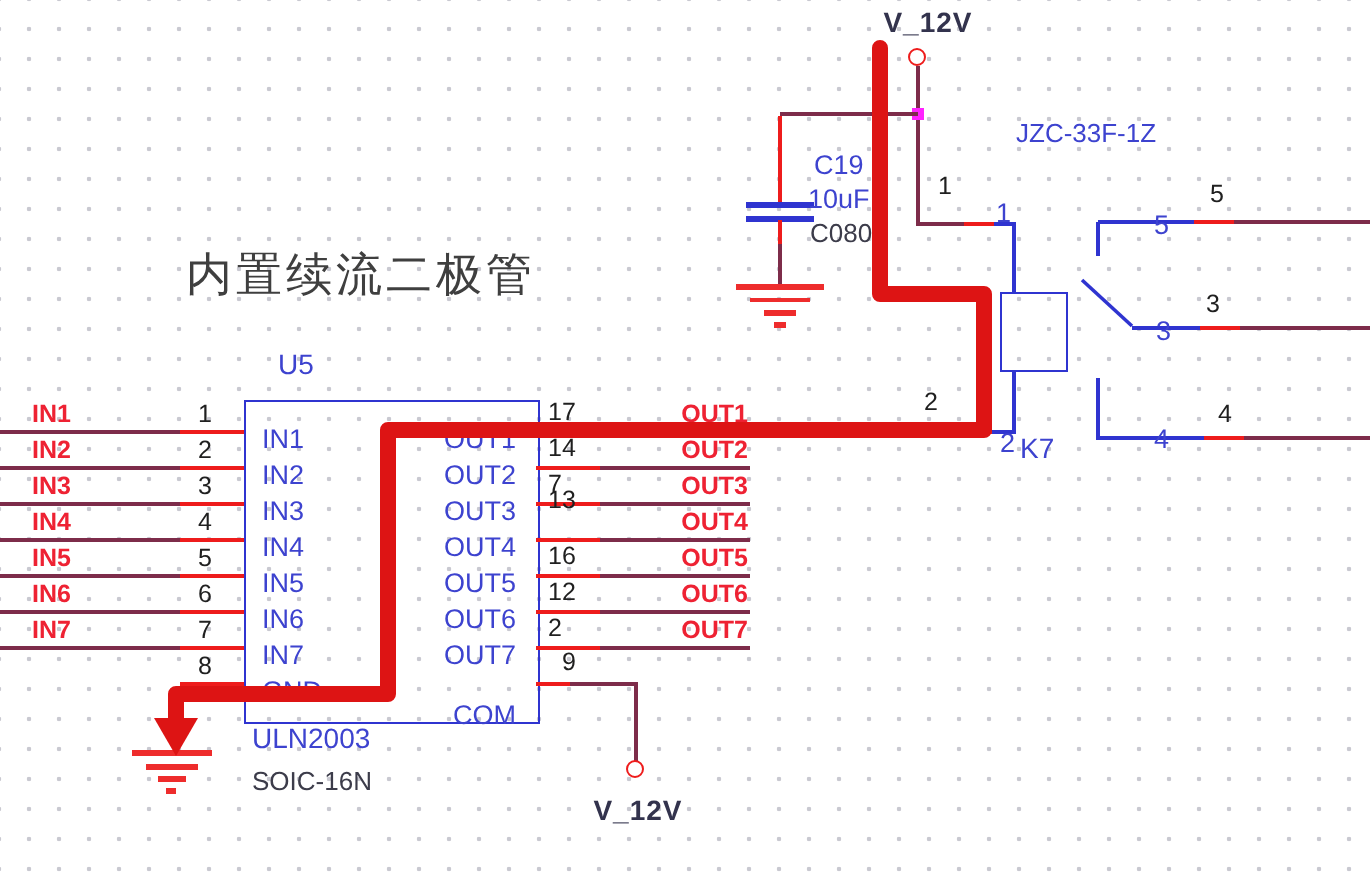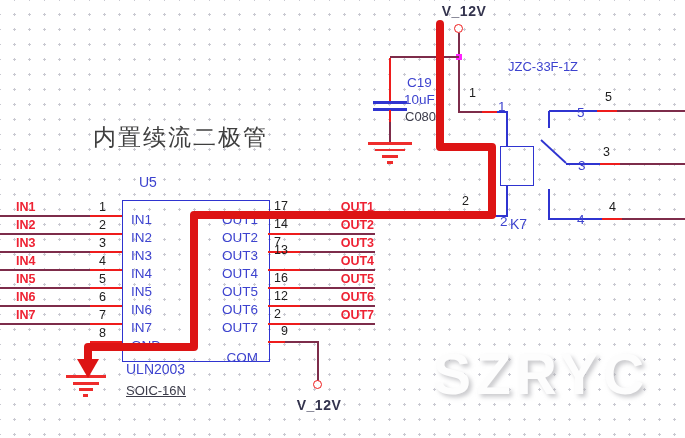--- a/index.html
+++ b/index.html
@@ -32,27 +32,26 @@
     color:#fdfdfd;text-shadow:3px 3px 4px rgba(175,175,180,.65);z-index:1;
   }
   #note-cn{position:absolute;left:93px;top:125px;font-size:23px;letter-spacing:2px;color:#3f3f3f;
     font-family:"Liberation Serif",serif;}
 </style>
 </head>
 <body>
 
 <div id="schematic">
 
-  <div id="watermark">SZRYC</div>
   <div id="note-cn" class="t">内置续流二极管</div>
 
   <div class="box" style="left:122px;top:200px;width:146px;height:160px;"></div>
   <div class="t comp" style="left:139px;top:175px;">U5</div>
   <div class="t comp" style="left:126px;top:362px;">ULN2003</div>
-  <div class="t dark" style="left:126px;top:384px;text-decoration:underline;">SOIC-16N</div>
+  <div class="t dark" style="left:126px;top:384px;">SOIC-16N</div>
 
   <div class="h cw" style="left:0;top:215px;width:90px;"></div>
   <div class="h cp" style="left:90px;top:215px;width:32px;"></div>
   <div class="t net" style="left:16px;top:201px;">IN1</div>
   <div class="t pnum ra" style="left:78px;top:201px;width:28px;">1</div>
   <div class="t blab" style="left:131px;top:213px;">IN1</div>
 
   <div class="h cw" style="left:0;top:233px;width:90px;"></div>
   <div class="h cp" style="left:90px;top:233px;width:32px;"></div>
   <div class="t net" style="left:16px;top:219px;">IN2</div>

